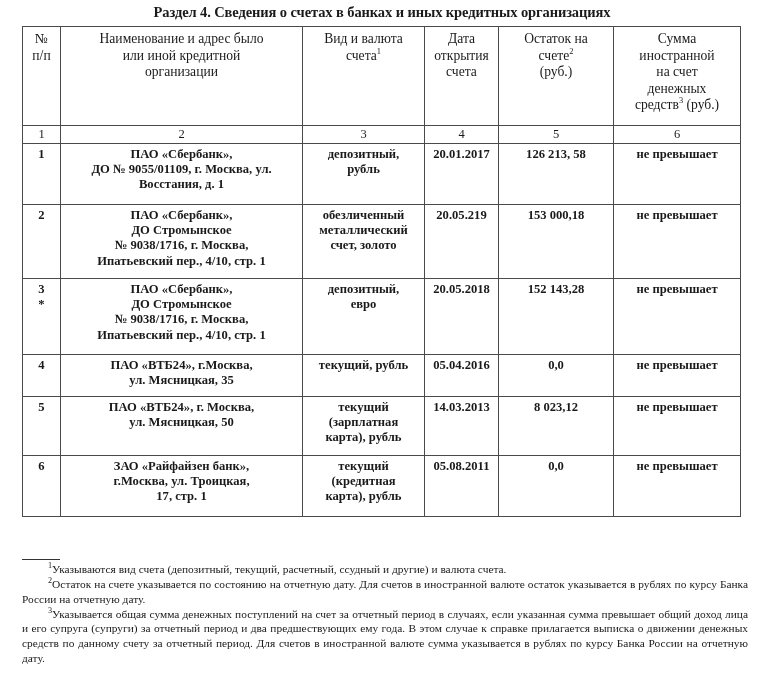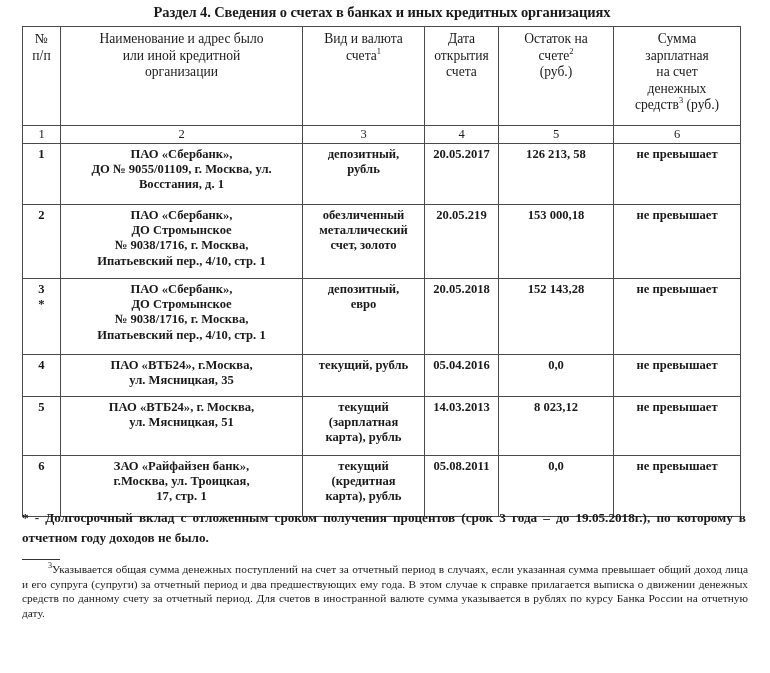--- a/index.html
+++ b/index.html
@@ -178,21 +178,21 @@
           <span class="hdr-line">открытия</span>
           <span class="hdr-line">счета</span>
         </th>
         <th>
           <span class="hdr-line">Остаток на</span>
           <span class="hdr-line"><span>счете</span><sup>2</sup></span>
           <span class="hdr-line">(руб.)</span>
         </th>
         <th>
           <span class="hdr-line">Сумма</span>
-          <span class="hdr-line">зарплатная</span>
+          <span class="hdr-line">иностранной</span>
           <span class="hdr-line">на счет</span>
           <span class="hdr-line">денежных</span>
           <span class="hdr-line"><span>средств</span><sup>3</sup><span> (руб.)</span></span>
         </th>
       </tr>
       <tr class="colnum-row">
         <td>1</td>
         <td>2</td>
         <td>3</td>
         <td>4</td>
@@ -201,21 +201,21 @@
       </tr>
     </thead>
     <tbody>
       <tr class="r1">
         <td class="cell-num">1</td>
         <td class="cell-num">ПАО «Сбербанк»,
 ДО № 9055/01109, г. Москва, ул.
 Восстания, д. 1</td>
         <td class="cell-num">депозитный,
 рубль</td>
-        <td>20.05.2017</td>
+        <td>20.01.2017</td>
         <td>126 213, 58</td>
         <td>не превышает</td>
       </tr>
       <tr class="r2">
         <td class="cell-num">2</td>
         <td class="cell-num">ПАО «Сбербанк»,
 ДО Стромынское
 № 9038/1716, г. Москва,
 Ипатьевский пер., 4/10, стр. 1</td>
         <td class="cell-num">обезличенный
@@ -243,21 +243,21 @@
         <td class="cell-num">ПАО «ВТБ24», г.Москва,
 ул. Мясницкая, 35</td>
         <td class="cell-num">текущий, рубль</td>
         <td>05.04.2016</td>
         <td>0,0</td>
         <td>не превышает</td>
       </tr>
       <tr class="r5">
         <td class="cell-num">5</td>
         <td class="cell-num">ПАО «ВТБ24», г. Москва,
-ул. Мясницкая, 51</td>
+ул. Мясницкая, 50</td>
         <td class="cell-num">текущий
 (зарплатная
 карта), рубль</td>
         <td>14.03.2013</td>
         <td>8 023,12</td>
         <td>не превышает</td>
       </tr>
       <tr class="r6">
         <td class="cell-num">6</td>
         <td class="cell-num">ЗАО «Райфайзен банк»,
@@ -266,21 +266,22 @@
         <td class="cell-num">текущий
 (кредитная
 карта), рубль</td>
         <td>05.08.2011</td>
         <td>0,0</td>
         <td>не превышает</td>
       </tr>
     </tbody>
   </table>
 
-  <div class="star-note">* - Долгосрочный вклад с отложенным сроком получения процентов (срок 3 года – до 19.05.2018г.), по которому в отчетном году доходов не было.</div>
 
   <div class="fn-rule"></div>
 
   <div class="footnotes">
+    <p class="footnote"><sup>1</sup><span>Указываются вид счета (депозитный, текущий, расчетный, ссудный и другие) и валюта счета.</span></p>
+    <p class="footnote"><sup>2</sup><span>Остаток на счете указывается по состоянию на отчетную дату. Для счетов в иностранной валюте остаток указывается в рублях по курсу Банка России на отчетную дату.</span></p>
     <p class="footnote"><sup>3</sup><span>Указывается общая сумма денежных поступлений на счет за отчетный период в случаях, если указанная сумма превышает общий доход лица и его супруга (супруги) за отчетный период и два предшествующих ему года. В этом случае к справке прилагается выписка о движении денежных средств по данному счету за отчетный период. Для счетов в иностранной валюте сумма указывается в рублях по курсу Банка России на отчетную дату.</span></p>
   </div>
 
 </div>
 
 </body></html>

